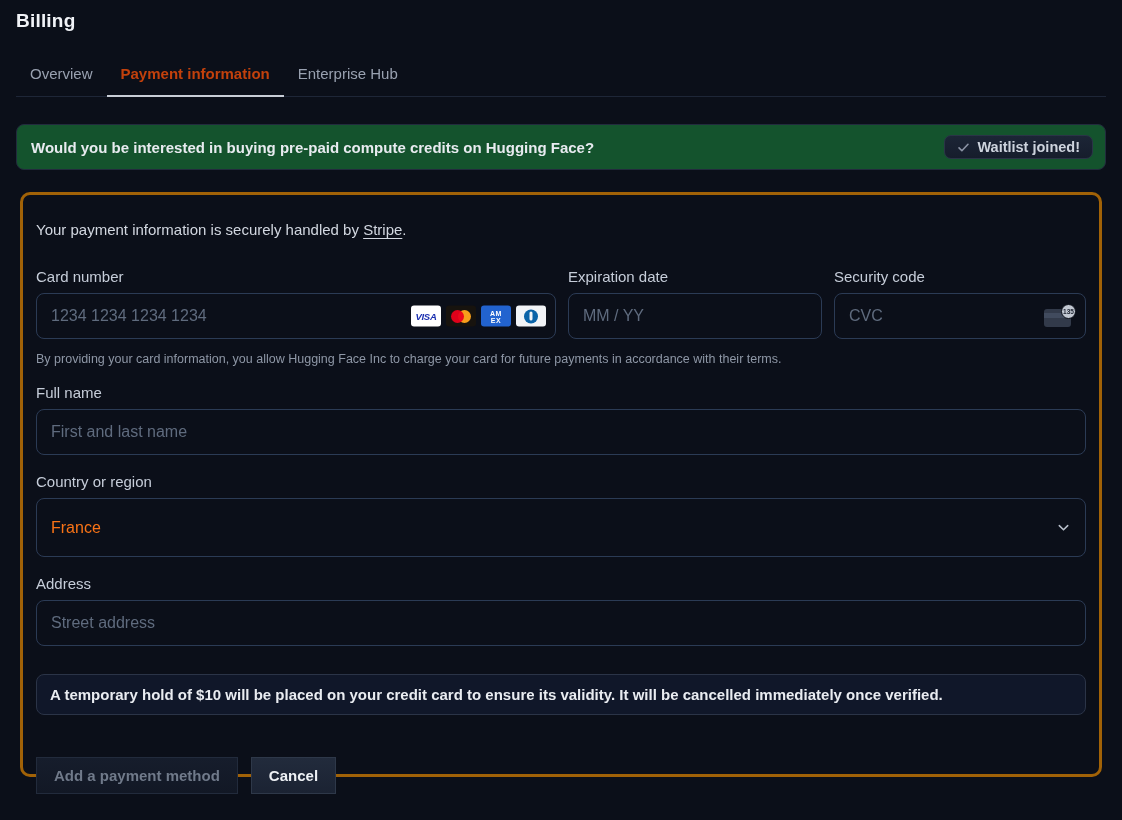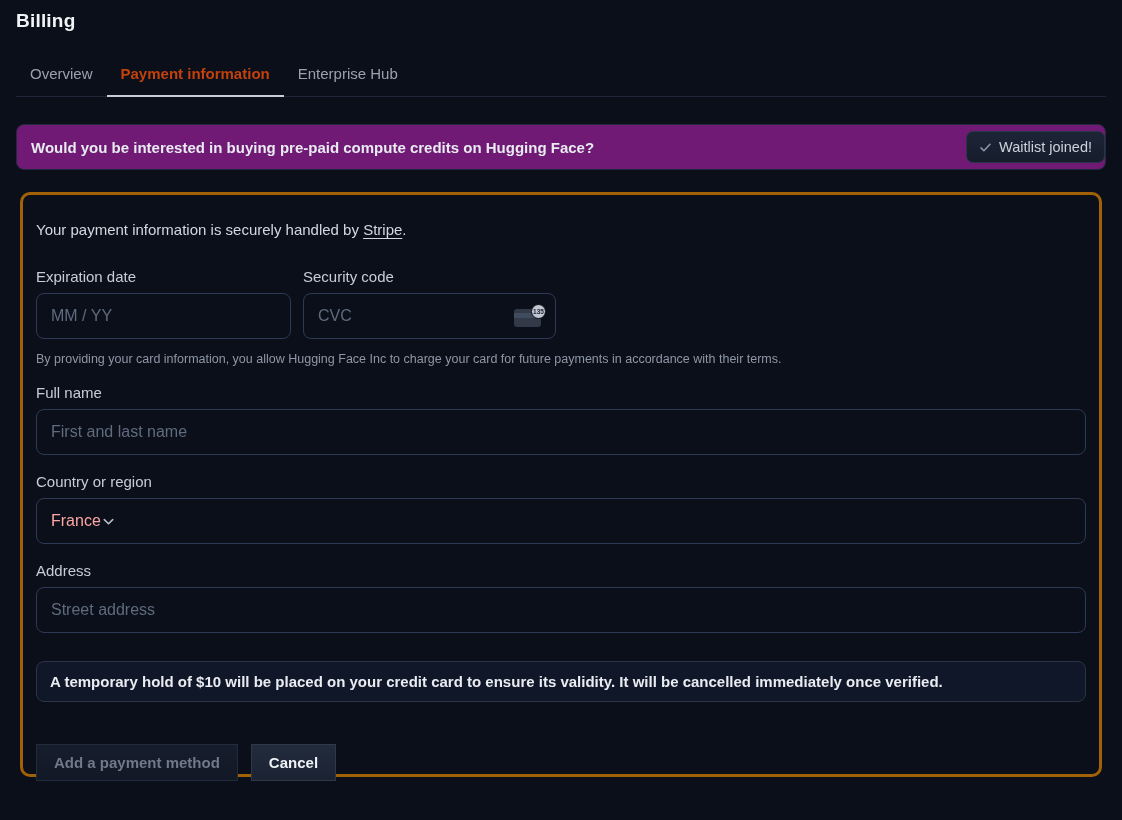--- a/index.html
+++ b/index.html
@@ -38,44 +38,44 @@
   .tab.active {
     color: #c2410c;
     font-weight: 700;
     border-bottom: 2px solid #c8cdd6;
   }
 
   
   .banner {
     margin: 27px 0 0 0;
     height: 46px;
-    background: #701a75;
+    background: #14532d;
     border: 1px solid #222b3d;
     border-radius: 8px;
     display: flex;
     align-items: center;
     justify-content: space-between;
-    padding: 0 0 0 14px;
+    padding: 0 12px 0 14px;
   }
   .banner-text {
     font-size: 15px;
     font-weight: 700;
     color: #e8ebf0;
   }
   .waitlist-btn {
-    height: 32px;
+    height: 24px;
     display: flex;
     align-items: center;
     gap: 7px;
     padding: 0 12px;
     background: linear-gradient(180deg, #1c2536, #161d2c);
     border: 1px solid #2a3447;
     border-radius: 7px;
     font-size: 14.5px;
-    font-weight: 400;
+    font-weight: 700;
     color: #cdd3dd;
     cursor: pointer;
   }
   .waitlist-btn svg { display: block; }
 
   
   .panel {
     margin: 22px 4px 0 4px;
     border: 3px solid #a16207;
     border-radius: 10px;
@@ -191,27 +191,27 @@
   }
 
   .disclaimer {
     margin-top: 13px;
     font-size: 12.5px;
     color: #8e97a6;
   }
 
   
   .select {
-    width: 100%; height: 46px;
+    width: 100%; height: 59px;
     border: 1px solid #2b3b55;
     border-radius: 8px;
-    display: flex; align-items: center; 
+    display: flex; align-items: center; justify-content: space-between;
     padding: 0 14px;
     font-size: 16px;
-    color: #fca5a5;
+    color: #f97316;
     cursor: pointer;
   }
   .select svg { display: block; }
 
   
   .notice {
     margin-top: 28px;
     height: 41px;
     border: 1px solid #2b3447;
     background: #101729;
@@ -269,20 +269,42 @@
       </span>
       <span>Waitlist joined!</span>
     </button>
   </div>
 
   <div class="panel">
 
     <div class="intro"><span>Your payment information is securely handled by </span><a>Stripe</a><span>.</span></div>
 
     <div class="row">
+      <div class="col-card">
+        <div class="field-label">Card number</div>
+        <div class="input-wrap">
+          <input class="text-input" type="text" placeholder="1234 1234 1234 1234" style="">
+          <div class="brands">
+            <div class="brand visa">
+              <span>VISA</span>
+            </div>
+            <div class="brand mc">
+              <i class="red"></i>
+                <i class="org"></i>
+            </div>
+            <div class="brand amex">
+              <span>AM</span>
+              <span>EX</span>
+            </div>
+            <div class="brand diners">
+              <div class="globe"></div>
+            </div>
+          </div>
+        </div>
+      </div>
 
       <div class="col-exp">
         <div class="field-label">Expiration date</div>
         <div class="input-wrap">
           <input class="text-input" type="text" placeholder="MM / YY" style="">
         </div>
       </div>
 
       <div class="col-sec">
         <div class="field-label">Security code</div>

